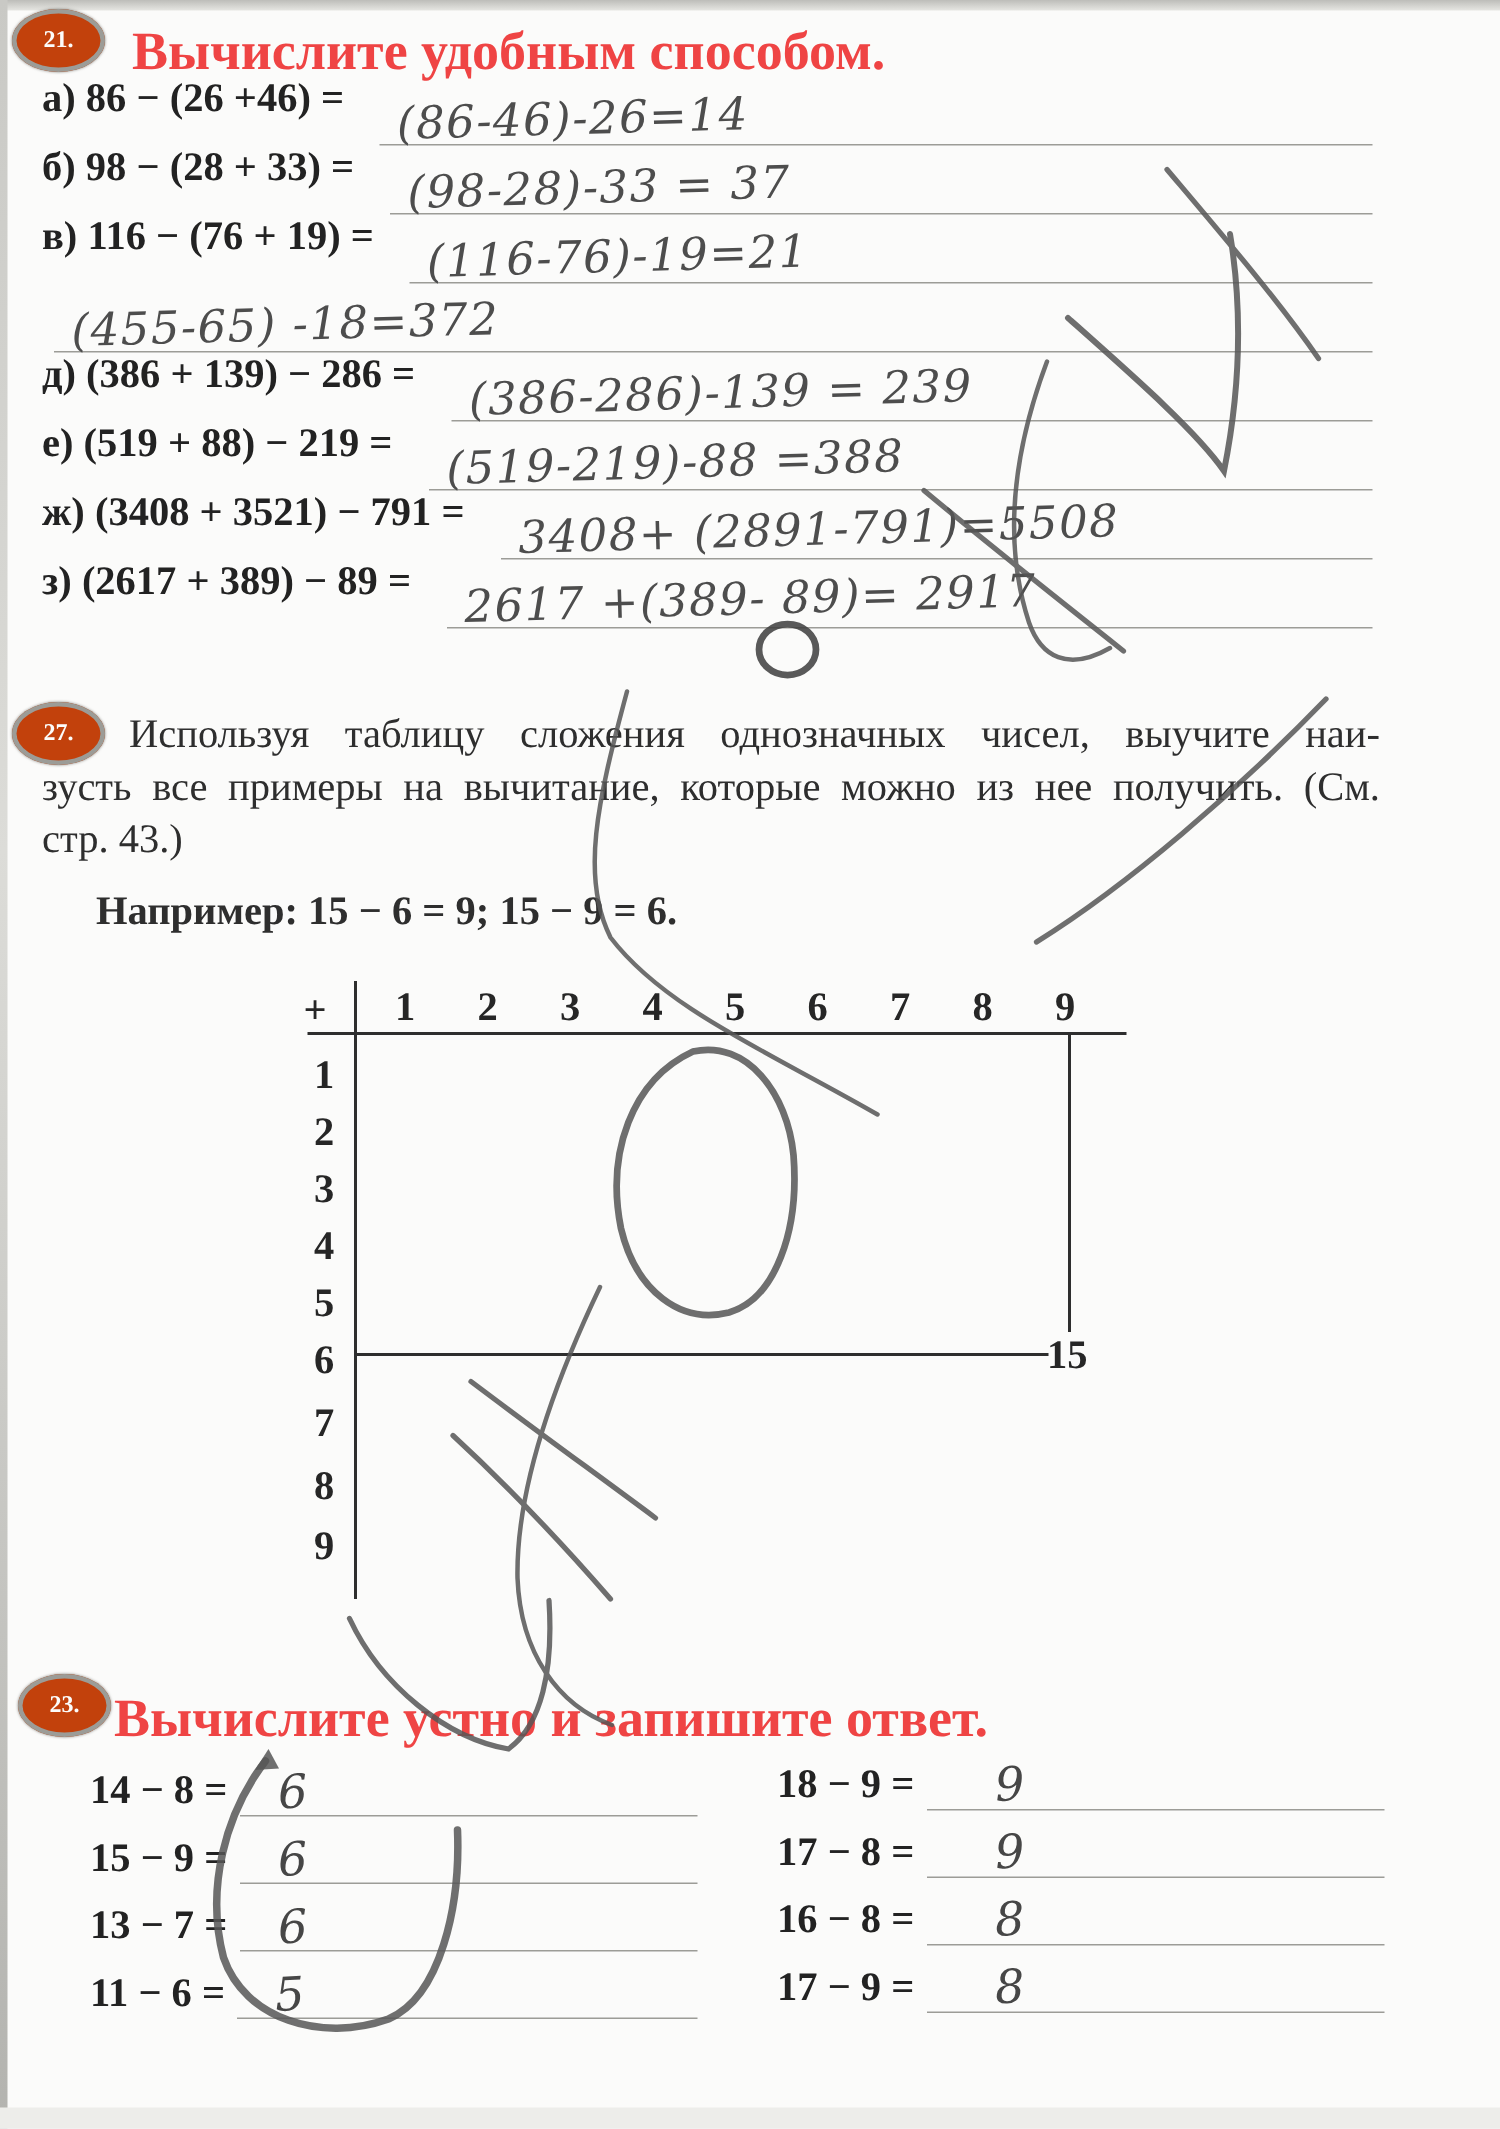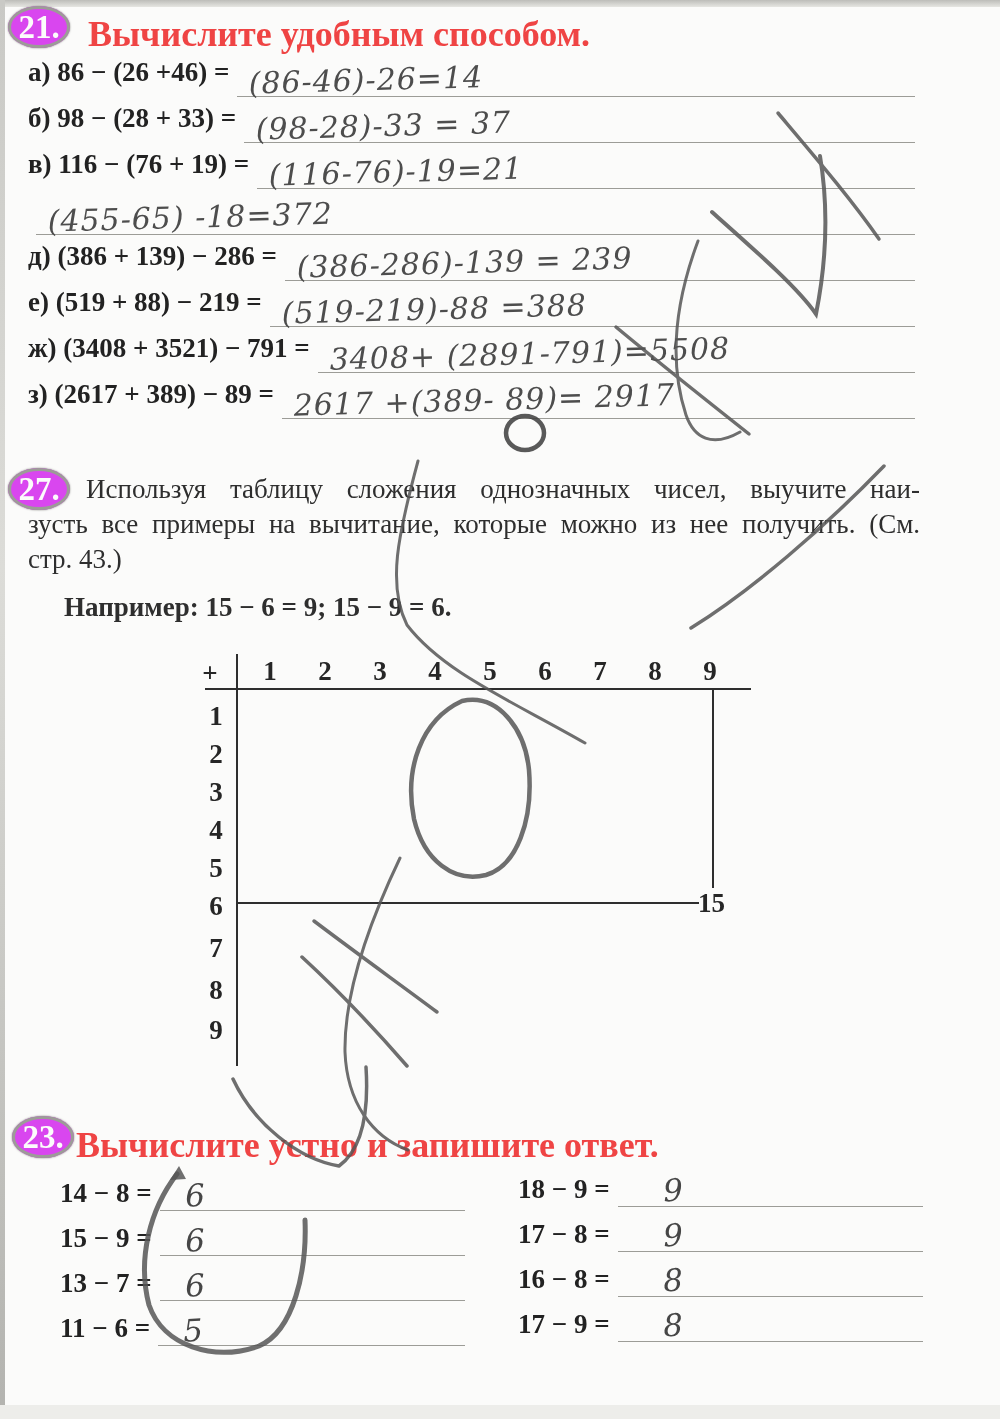--- a/index.html
+++ b/index.html
@@ -5,28 +5,28 @@
   html,body{margin:0;padding:0;background:#e9e9e6;}
   #page{position:relative;width:1000px;height:1419px;background:#fbfbfa;overflow:hidden;
         font-family:"Liberation Serif","DejaVu Serif",serif;color:#2a2a2a;}
   
   .edge-top{position:absolute;left:0;top:0;width:1000px;height:7px;
             background:linear-gradient(#bdbdb9,#e6e6e2);}
   .edge-left{position:absolute;left:0;top:0;width:5px;height:1419px;
              background:linear-gradient(180deg,#c9c9c5,#dcdcd8 40%,#b3b3af);}
   .edge-bottom{position:absolute;left:0;bottom:0;width:1000px;height:14px;background:#ededea;}
 
-  .badge{position:absolute;width:62px;height:42px;background:#d946ef;border-radius:50%;
-         color:#fcfcfb;font-weight:bold;font-size:33px;display:flex;align-items:center;
+  .badge{position:absolute;width:62px;height:42px;background:#c2410c;border-radius:50%;
+         color:#fcfcfb;font-weight:bold;font-size:16px;display:flex;align-items:center;
          justify-content:center;box-shadow:inset 0 0 0 3px #9c9c97, 0 0 2px #7c7c77;font-family:Liberation Serif, serif;}
   .title{position:absolute;font-weight:bold;font-size:36px;white-space:nowrap;color:#ef4444;}
 
   
   #p21-rows{position:absolute;left:28px;top:50px;width:887px;}
-  .ex-row{display:flex;align-items:center;height:46px;}
+  .ex-row{display:flex;align-items:flex-start;height:46px;gap:16px;}
   .eq{font-weight:bold;font-size:27px;white-space:nowrap;padding-bottom:1px;color:#222;}
   .ansline{flex:1;margin-left:8px;border-bottom:1px solid #9c9c97;height:100%;
            display:flex;align-items:flex-end;position:relative;}
   .hw{font-family:"DejaVu Serif",serif;font-style:italic;font-size:30px;color:#4d4d4d;
       white-space:nowrap;letter-spacing:1px;transform:rotate(-1.6deg) translateY(5px);
       transform-origin:left bottom;padding-left:12px;}
 
   
   #p22-text{position:absolute;left:28px;top:472px;width:892px;font-weight:normal;
             font-size:27px;line-height:35px;color:#2e2e2e;}

